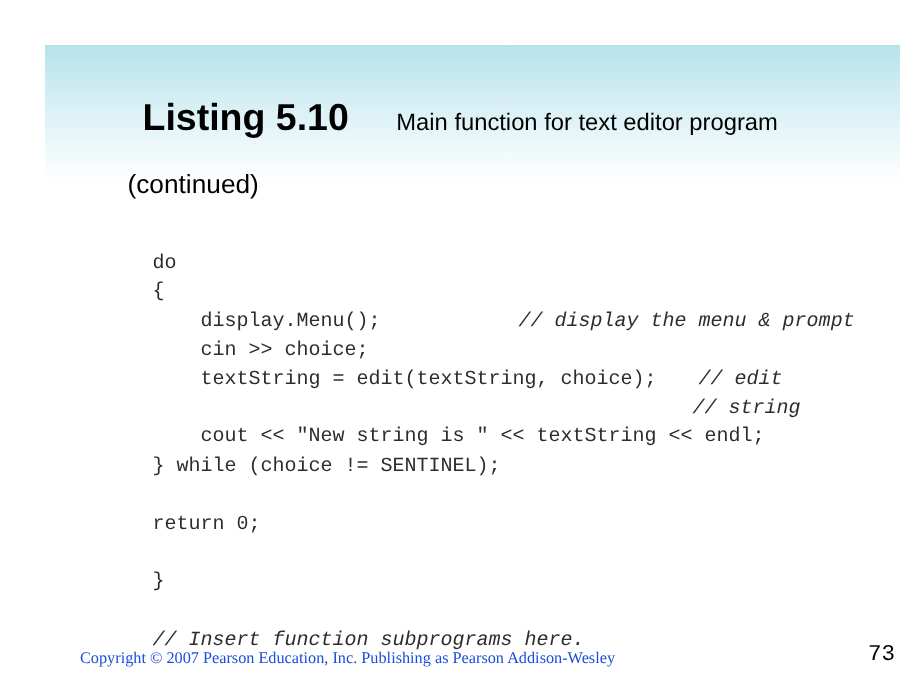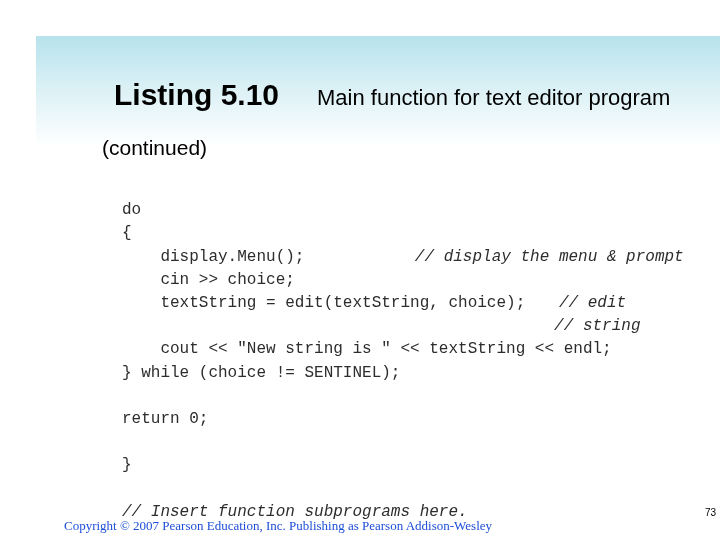--- a/index.html
+++ b/index.html
@@ -16,21 +16,21 @@
     padding: 18px 0 0 54px;
   }
   .title-row { display: flex; align-items: baseline; gap: 14px; }
   .listing-label {
     font-size: 30px;
     font-weight: bold;
     color: #000;
     font-family: Arial, sans-serif;
   }
   .listing-desc {
-    font-size: 22px;
+    font-size: 19px;
     color: #000;
     font-family: Arial, sans-serif;
   }
   .continued {
     font-size: 21px;
     color: #000;
     margin-top: 4px;
   }
   .code-block {
     position: absolute;
@@ -47,23 +47,23 @@
     position: absolute;
     left: 28px;
     bottom: 18px;
     font-family: "Times New Roman", Times, serif;
     font-size: 13px;
     color: #1d4ed8;
   }
   .page-num {
     position: absolute;
     right: 16px;
-    bottom: 34px;
-    font-family: Liberation Sans, sans-serif;
-    font-size: 10px;
+    bottom: 18px;
+    font-family: Liberation Mono, monospace;
+    font-size: 18px;
     color: #000;
   }
 </style>
 </head>
 <body>
 
 <div class="header-band">
   <div class="title-row">
     <span class="listing-label">Listing 5.10</span>
     <span class="listing-desc">Main function for text editor program</span>

